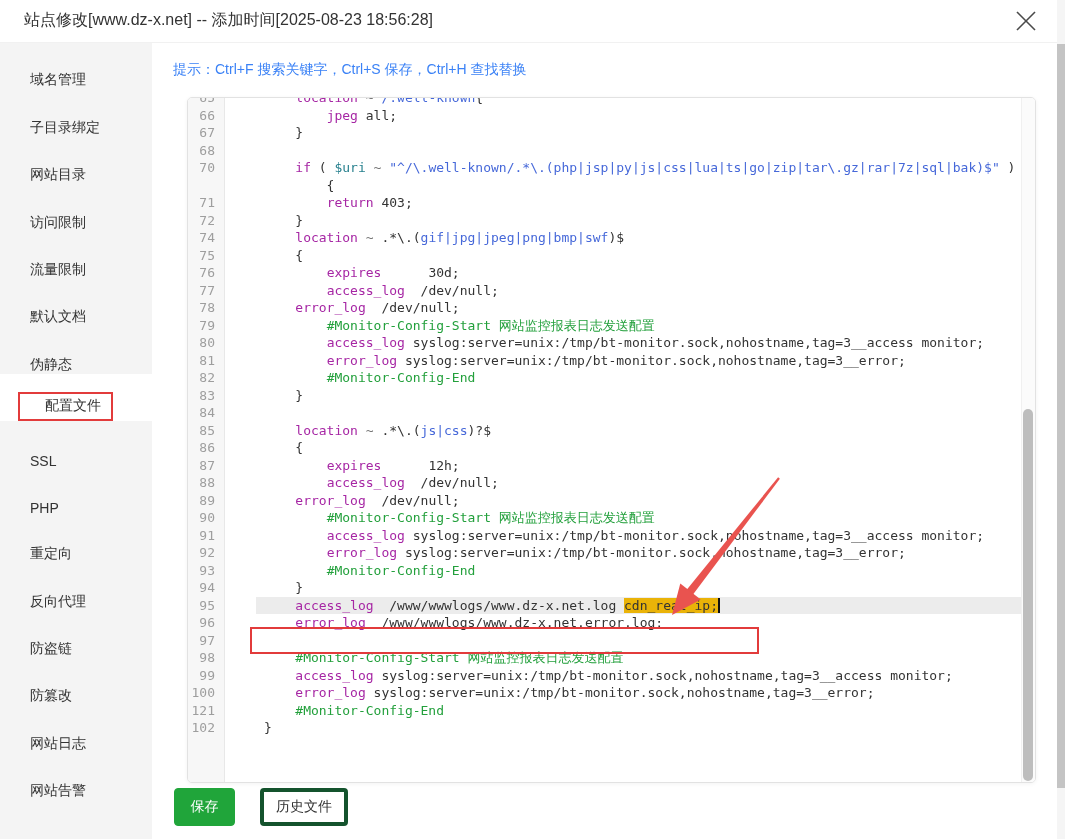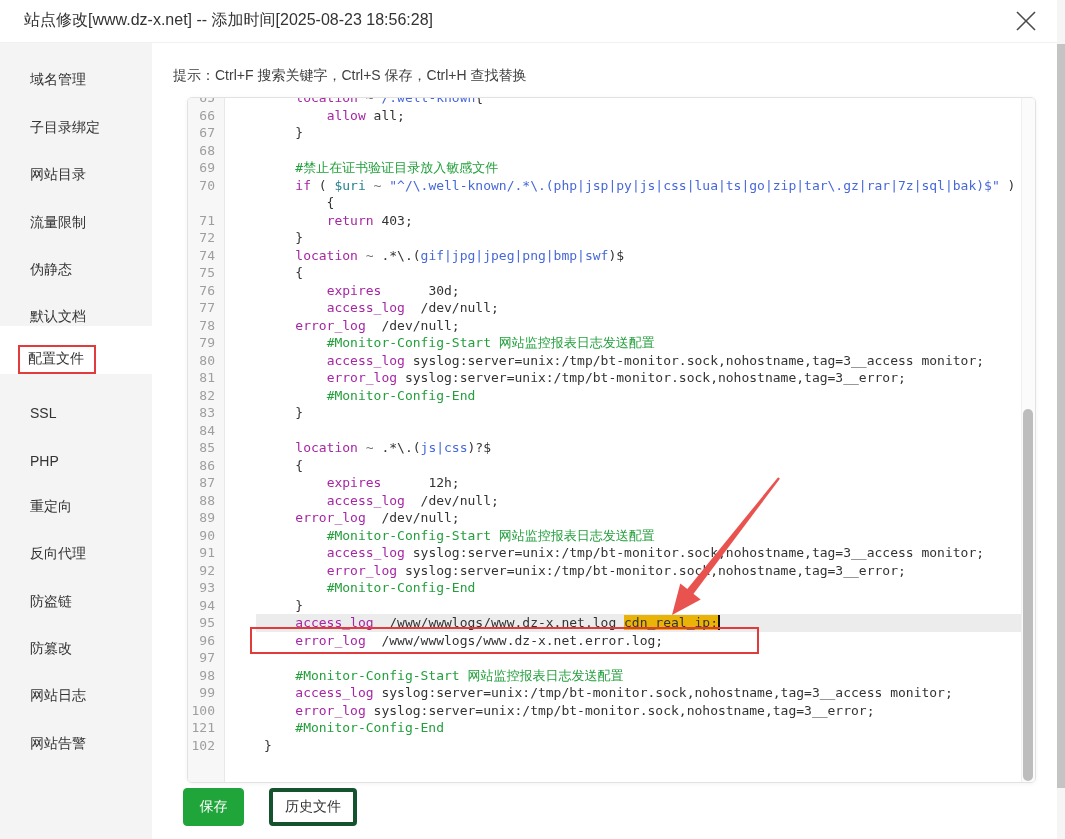--- a/index.html
+++ b/index.html
@@ -14,25 +14,25 @@
 
   
   .page-scroll{position:absolute;right:0;top:0;width:8px;height:839px;background:#f5f5f5;z-index:6;}
   .page-thumb{position:absolute;left:0;top:44px;width:8px;height:744px;background:#c4c4c4;}
 
   
   .sidebar{position:absolute;left:0;top:42px;width:152px;bottom:0;background:#f4f4f4;z-index:2;}
   .side-item{height:47.4px;display:flex;align-items:flex-end;padding-left:30px;
              font-size:14px;color:#333;cursor:pointer;box-sizing:border-box;}
   .side-item.active{background:#fff;}
-  .side-item.active .lbl{border:2px solid #e23b3b;padding:3px 10px 4px 8px;margin-left:-12px;}
+  .side-item.active .lbl{border:2px solid #e23b3b;padding:3px 10px 4px 25px;margin-left:-12px;}
 
   
   .main{position:absolute;left:152px;top:42px;right:8px;bottom:0;background:#fff;}
-  .hint{position:absolute;left:21px;top:25px;font-size:14px;color:#404040;white-space:nowrap;}
+  .hint{position:absolute;left:21px;top:19px;font-size:14px;color:#3b82f6;white-space:nowrap;}
 
   
   .editor{position:absolute;left:35px;top:55px;width:849px;height:686px;background:#fff;
           border:1px solid #e2e2e2;border-radius:5px;overflow:hidden;
           box-shadow:0 1px 4px rgba(0,0,0,.05);box-sizing:border-box;}
   .gutter-bg{position:absolute;left:0;top:0;bottom:0;width:36px;background:#f7f7f7;
              border-right:1px solid #e8e8e8;}
   .code-scroll{position:absolute;left:0;top:-9px;right:13px;}
   .row{display:flex;height:17.5px;position:relative;}
   .ln{flex:0 0 36px;box-sizing:border-box;text-align:right;padding-right:9px;color:#9e9e9e;
@@ -53,21 +53,21 @@
   
   .line-box{position:absolute;left:62px;top:529px;width:509px;height:27px;
             border:2px solid #e23b3b;z-index:5;box-sizing:border-box;}
 
   
   .arrow-overlay{position:absolute;left:0;top:0;width:1065px;height:839px;z-index:7;
                  pointer-events:none;}
 
   
   .btn{position:absolute;top:788px;height:38px;border-radius:4px;font-size:14px;
-       cursor:pointer;font-family:"Liberation Sans",sans-serif;margin-left:9px;}
+       cursor:pointer;font-family:"Liberation Sans",sans-serif;}
   .btn-save{left:174px;width:61px;background:#20a53a;border:1px solid #20a53a;color:#fff;}
   .btn-history{left:260px;width:88px;background:#fff;border:4px solid #14532d;color:#333;}
 </style>
 </head>
 <body>
 
 <div class="titlebar">
   <div class="title">站点修改[www.dz-x.net] -- 添加时间[2025-08-23 18:56:28]</div>
   <div class="close">
     <svg width="26" height="26" viewBox="0 0 26 26">
@@ -81,27 +81,30 @@
     <div class="side-item">
       <span class="lbl">域名管理</span>
     </div>
     <div class="side-item">
       <span class="lbl">子目录绑定</span>
     </div>
     <div class="side-item">
       <span class="lbl">网站目录</span>
     </div>
     <div class="side-item">
+      <span class="lbl">访问限制</span>
+    </div>
+    <div class="side-item">
       <span class="lbl">流量限制</span>
     </div>
     <div class="side-item">
+      <span class="lbl">默认文档</span>
+    </div>
+    <div class="side-item">
       <span class="lbl">伪静态</span>
-    </div>
-    <div class="side-item">
-      <span class="lbl">默认文档</span>
     </div>
     <div class="side-item active">
       <span class="lbl">配置文件</span>
     </div>
     <div class="side-item">
       <span class="lbl">SSL</span>
     </div>
     <div class="side-item">
       <span class="lbl">PHP</span>
     </div>
@@ -130,33 +133,29 @@
 
   <div class="editor">
     <div class="gutter-bg"></div>
     <div class="code-scroll" id="code">
         <div class="row">
           <span class="ln">65</span>
           <span class="rt"><span class="p">    </span><span class="k">location</span><span class="p"> </span><span class="op">~</span><span class="p"> </span><span class="s">/.well-known</span><span class="p">{</span></span>
         </div>
         <div class="row">
           <span class="ln">66</span>
-          <span class="rt"><span class="p">        </span><span class="k">allow</span><span class="p"> all;</span></span>
+          <span class="rt"><span class="p">        </span><span class="k">jpeg</span><span class="p"> all;</span></span>
         </div>
         <div class="row">
           <span class="ln">67</span>
           <span class="rt"><span class="p">    }</span></span>
         </div>
         <div class="row">
           <span class="ln">68</span>
           <span class="rt"></span>
-        </div>
-        <div class="row">
-          <span class="ln">69</span>
-          <span class="rt"><span class="p">    </span><span class="c">#禁止在证书验证目录放入敏感文件</span></span>
         </div>
         <div class="row">
           <span class="ln">70</span>
           <span class="rt"><span class="p">    </span><span class="k">if</span><span class="p"> ( </span><span class="v">$uri</span><span class="p"> </span><span class="op">~</span><span class="p"> </span><span class="s">"^/\.well-known/.*\.(php|jsp|py|js|css|lua|ts|go|zip|tar\.gz|rar|7z|sql|bak)$"</span><span class="p"> )</span></span>
         </div>
         <div class="row">
           <span class="ln"></span>
           <span class="rt"><span class="p">        {</span></span>
         </div>
         <div class="row">

